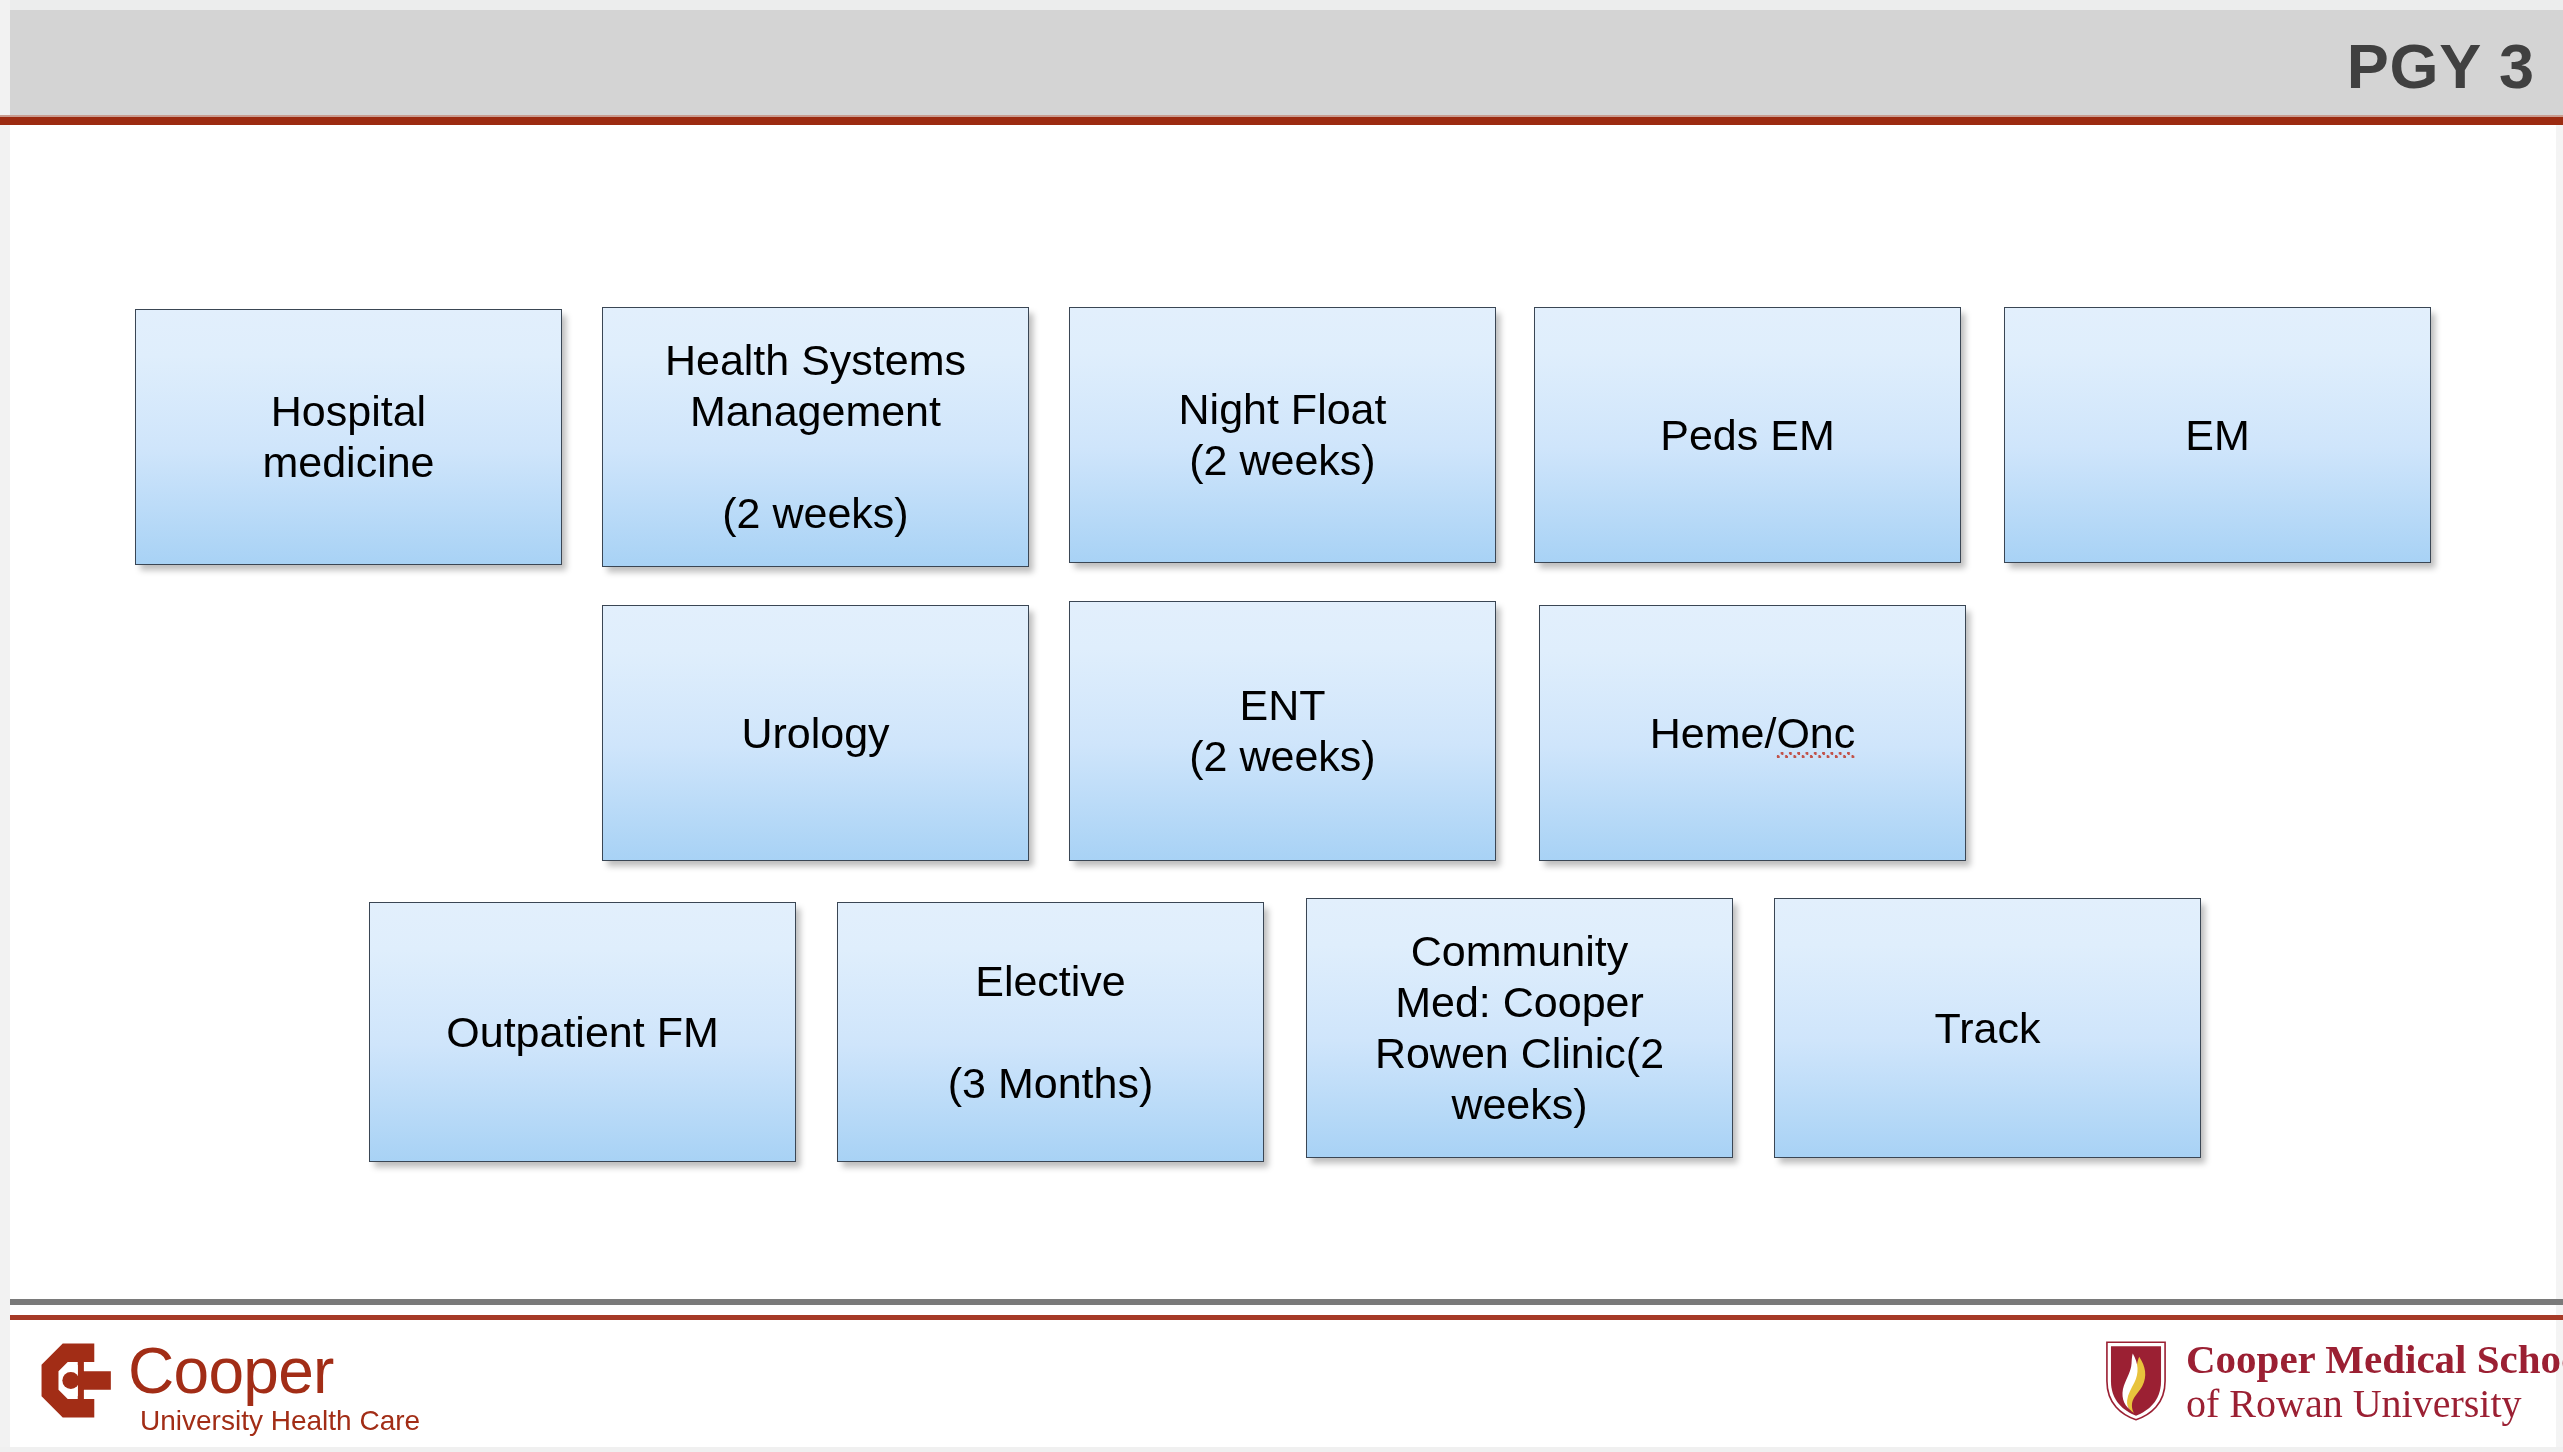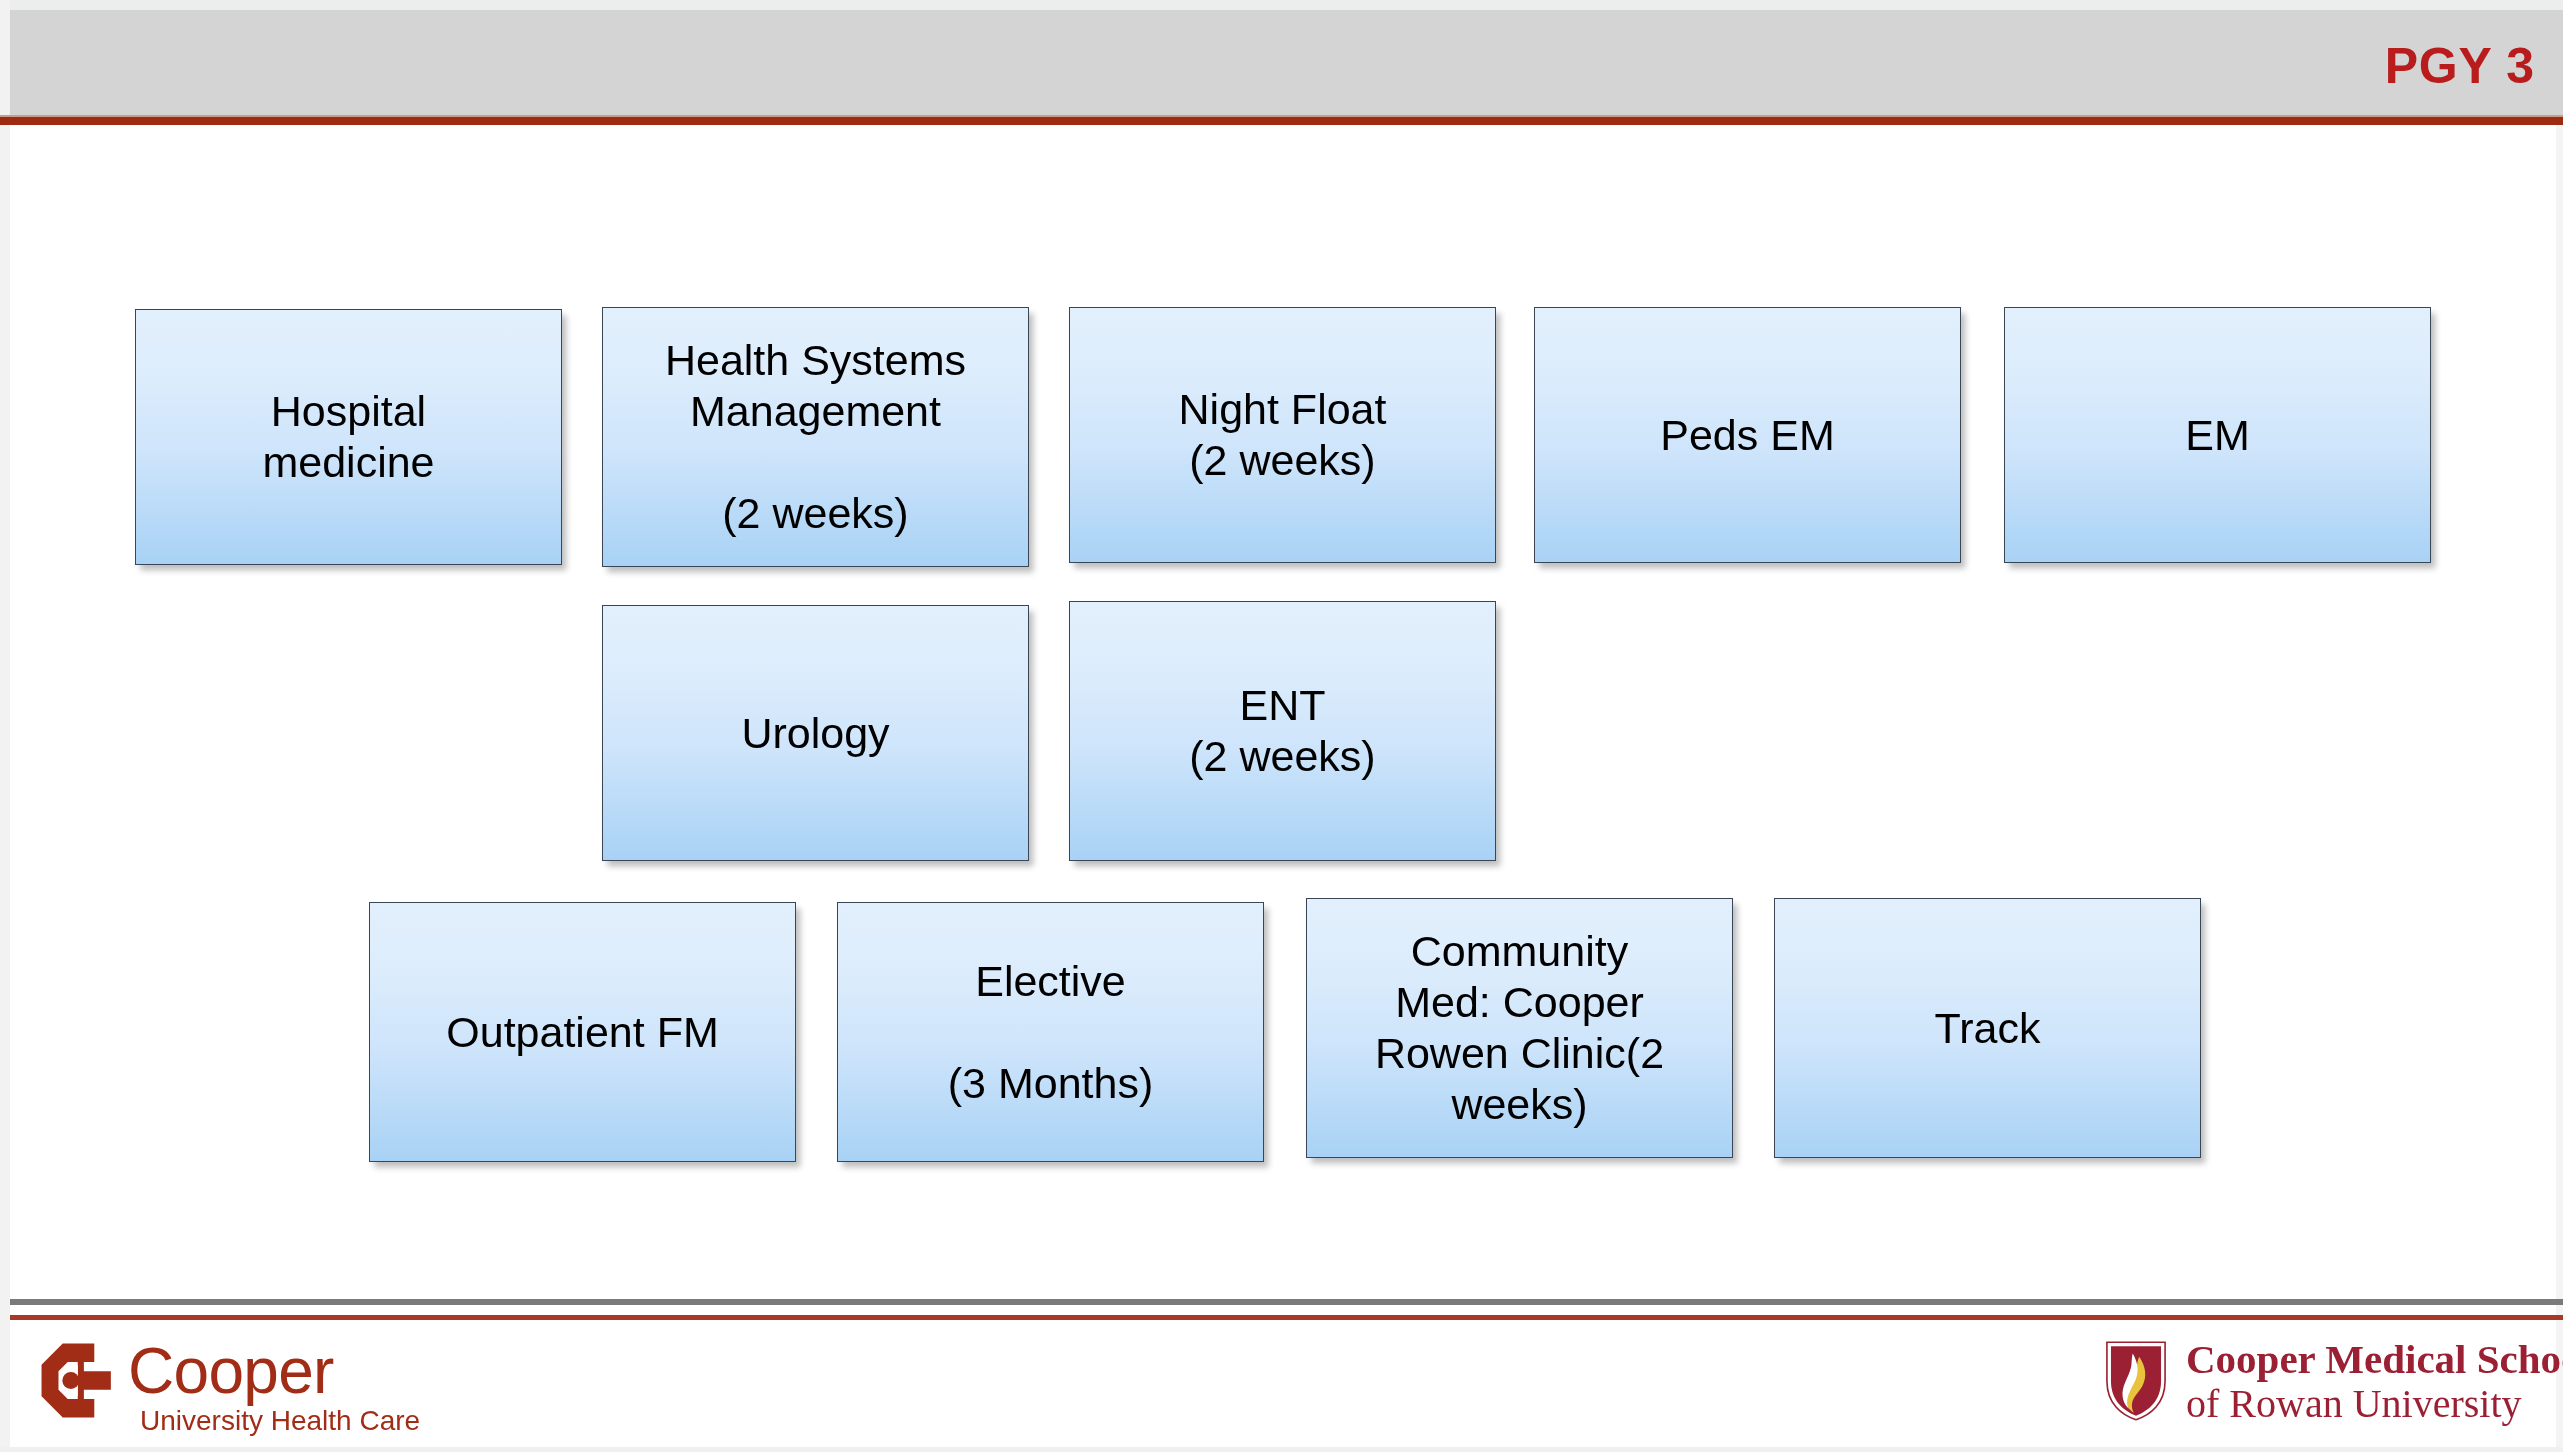--- a/index.html
+++ b/index.html
@@ -33,23 +33,23 @@
   #header-bar {
     position: absolute;
     left: 9.7px; top: 9.7px;
     width: 2553px; height: 105px;
     background: #d4d4d4;
   }
   #header-title {
     position: absolute;
     right: 28px;
     top: 4.1px;
-    font-size: 50px;
+    font-size: 63px;
     font-weight: bold;
-    color: #b91c1c;
+    color: #404040;
     letter-spacing: 0.7px;
     line-height: 104px;
     white-space: nowrap;
   }
   #header-rule-light {
     position: absolute;
     left: 0; top: 115px;
     width: 2563px; height: 3.5px;
     background: #c99c90;
   }
@@ -217,20 +217,23 @@
 
   <div class="box" style="left:602px; top:605px; width:427px; height:256px;">
     <div class="box-label">Urology</div>
   </div>
 
   <div class="box" style="left:1069px; top:601px; width:427px; height:260px;">
     <div class="box-label">ENT
 (2 weeks)</div>
   </div>
 
+  <div class="box" style="left:1539px; top:605px; width:427px; height:256px;">
+    <div class="box-label spell-flag"><span>Heme/</span><span class="spell-word">Onc</span></div>
+  </div>
 
 
   <div class="box" style="left:369px; top:902px; width:427px; height:260px;">
     <div class="box-label">Outpatient FM</div>
   </div>
 
   <div class="box" style="left:837px; top:902px; width:427px; height:260px;">
     <div class="box-label">Elective
 
 (3 Months)</div>

